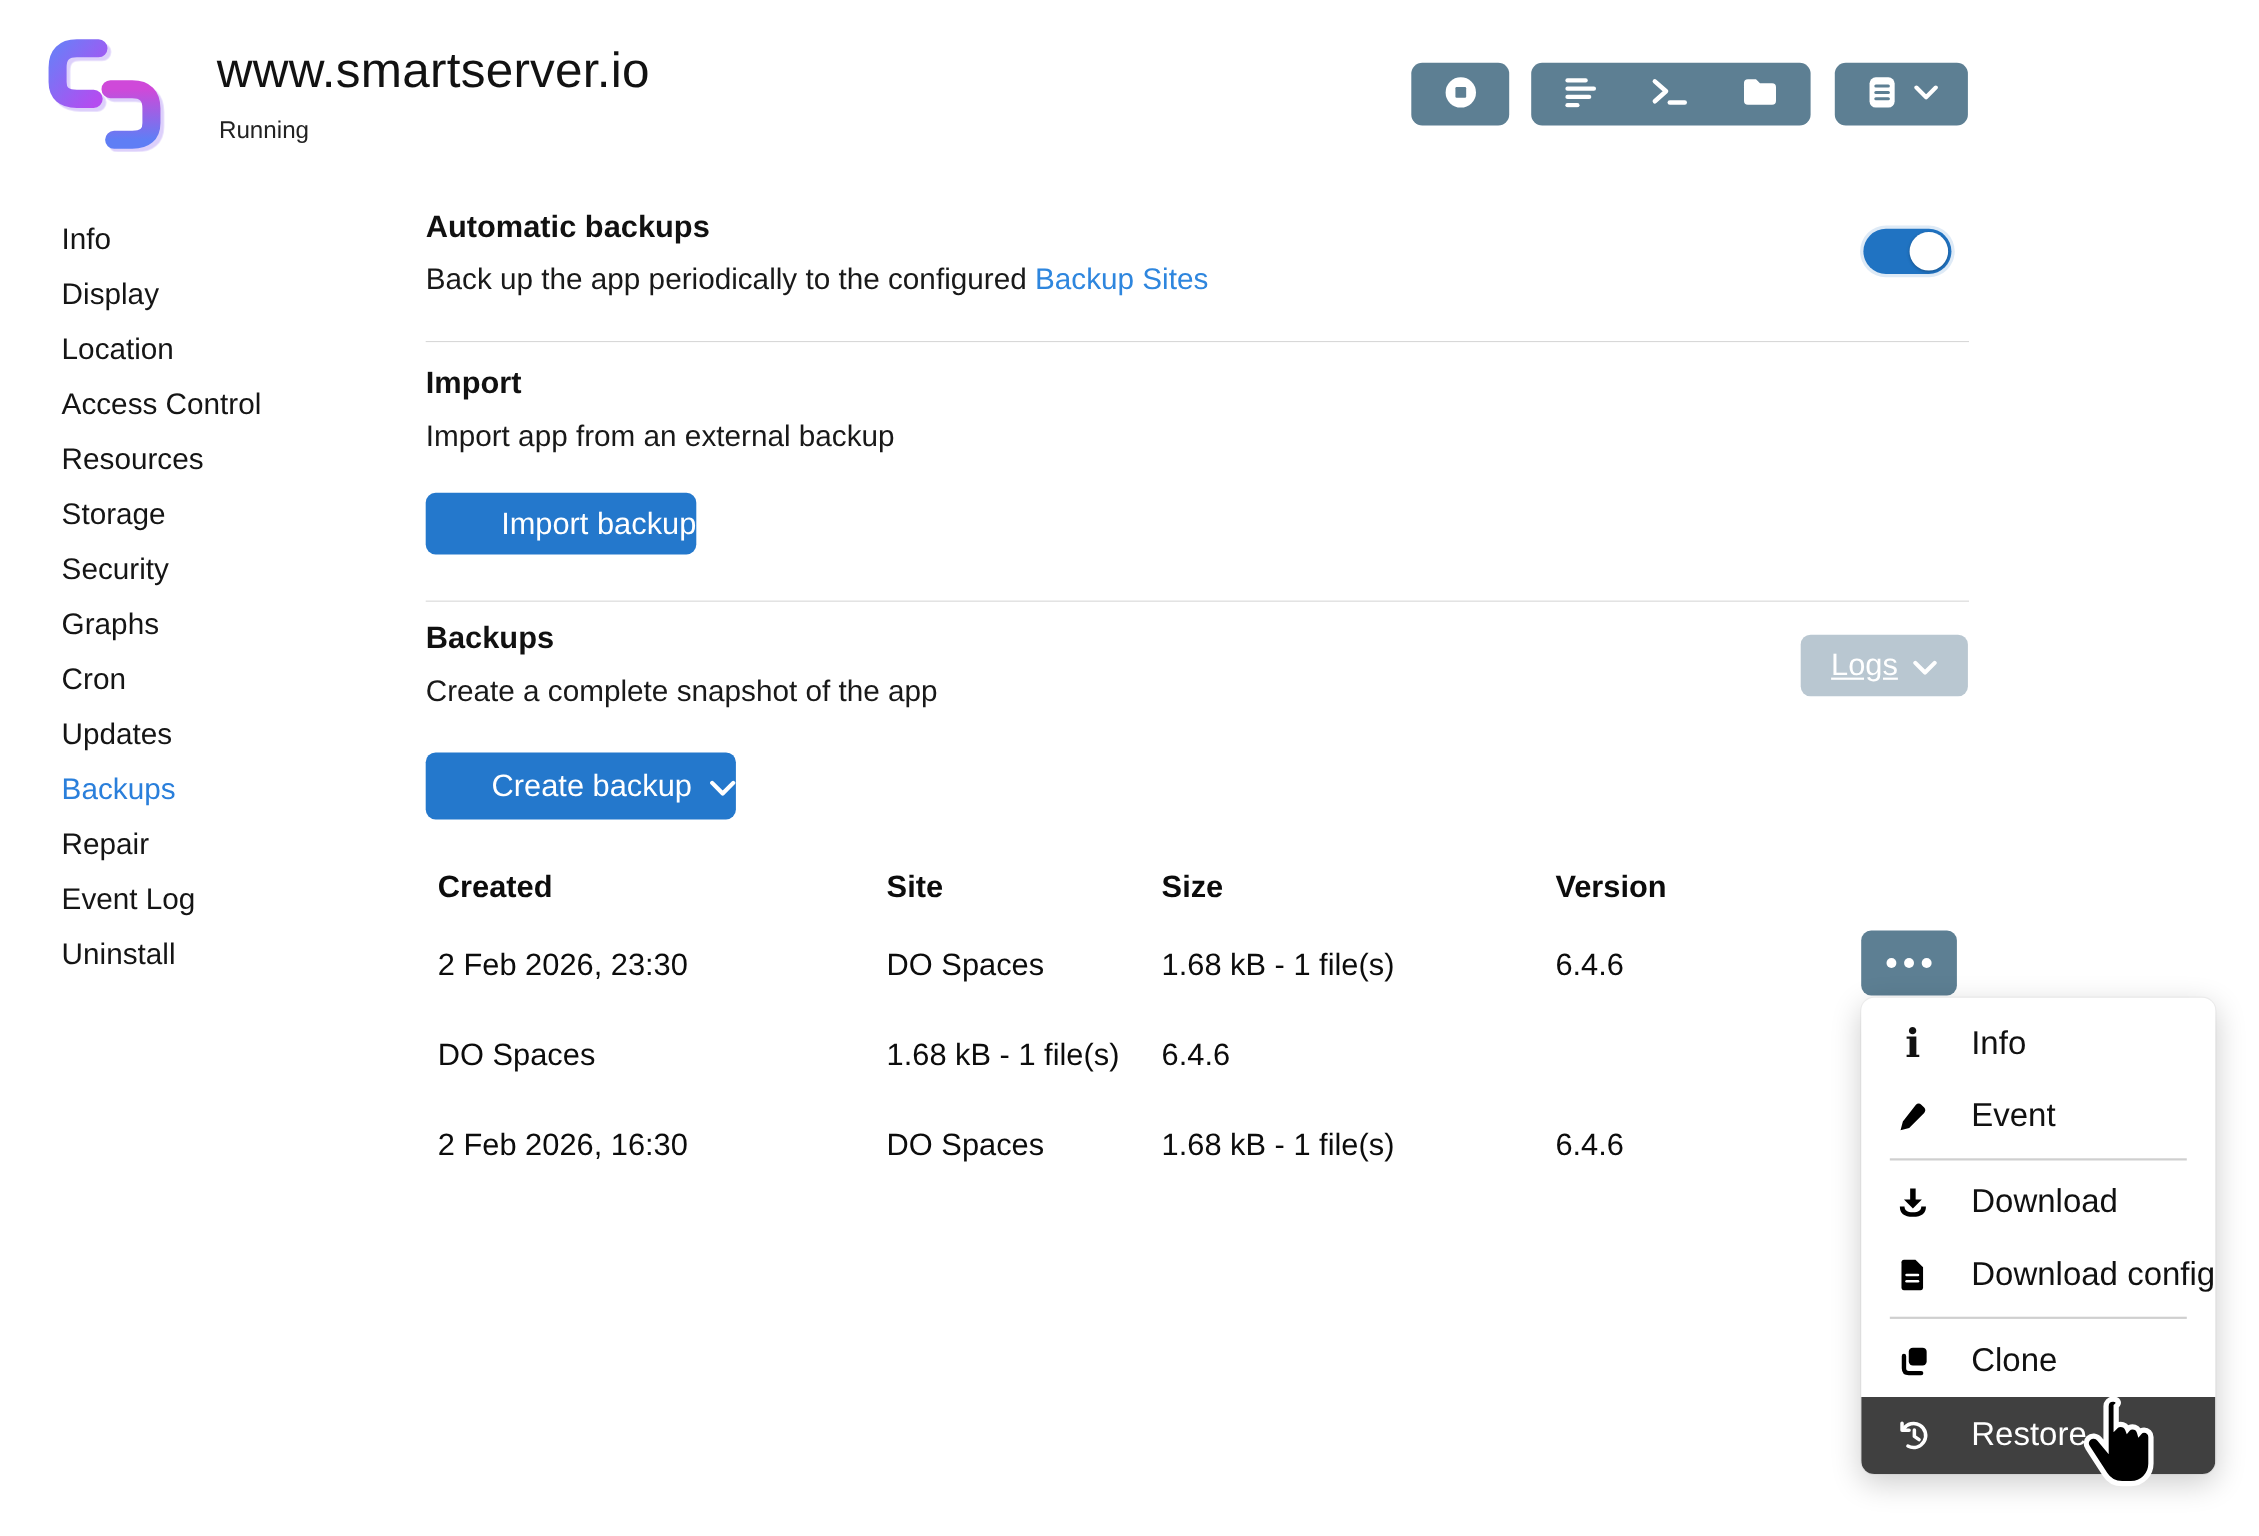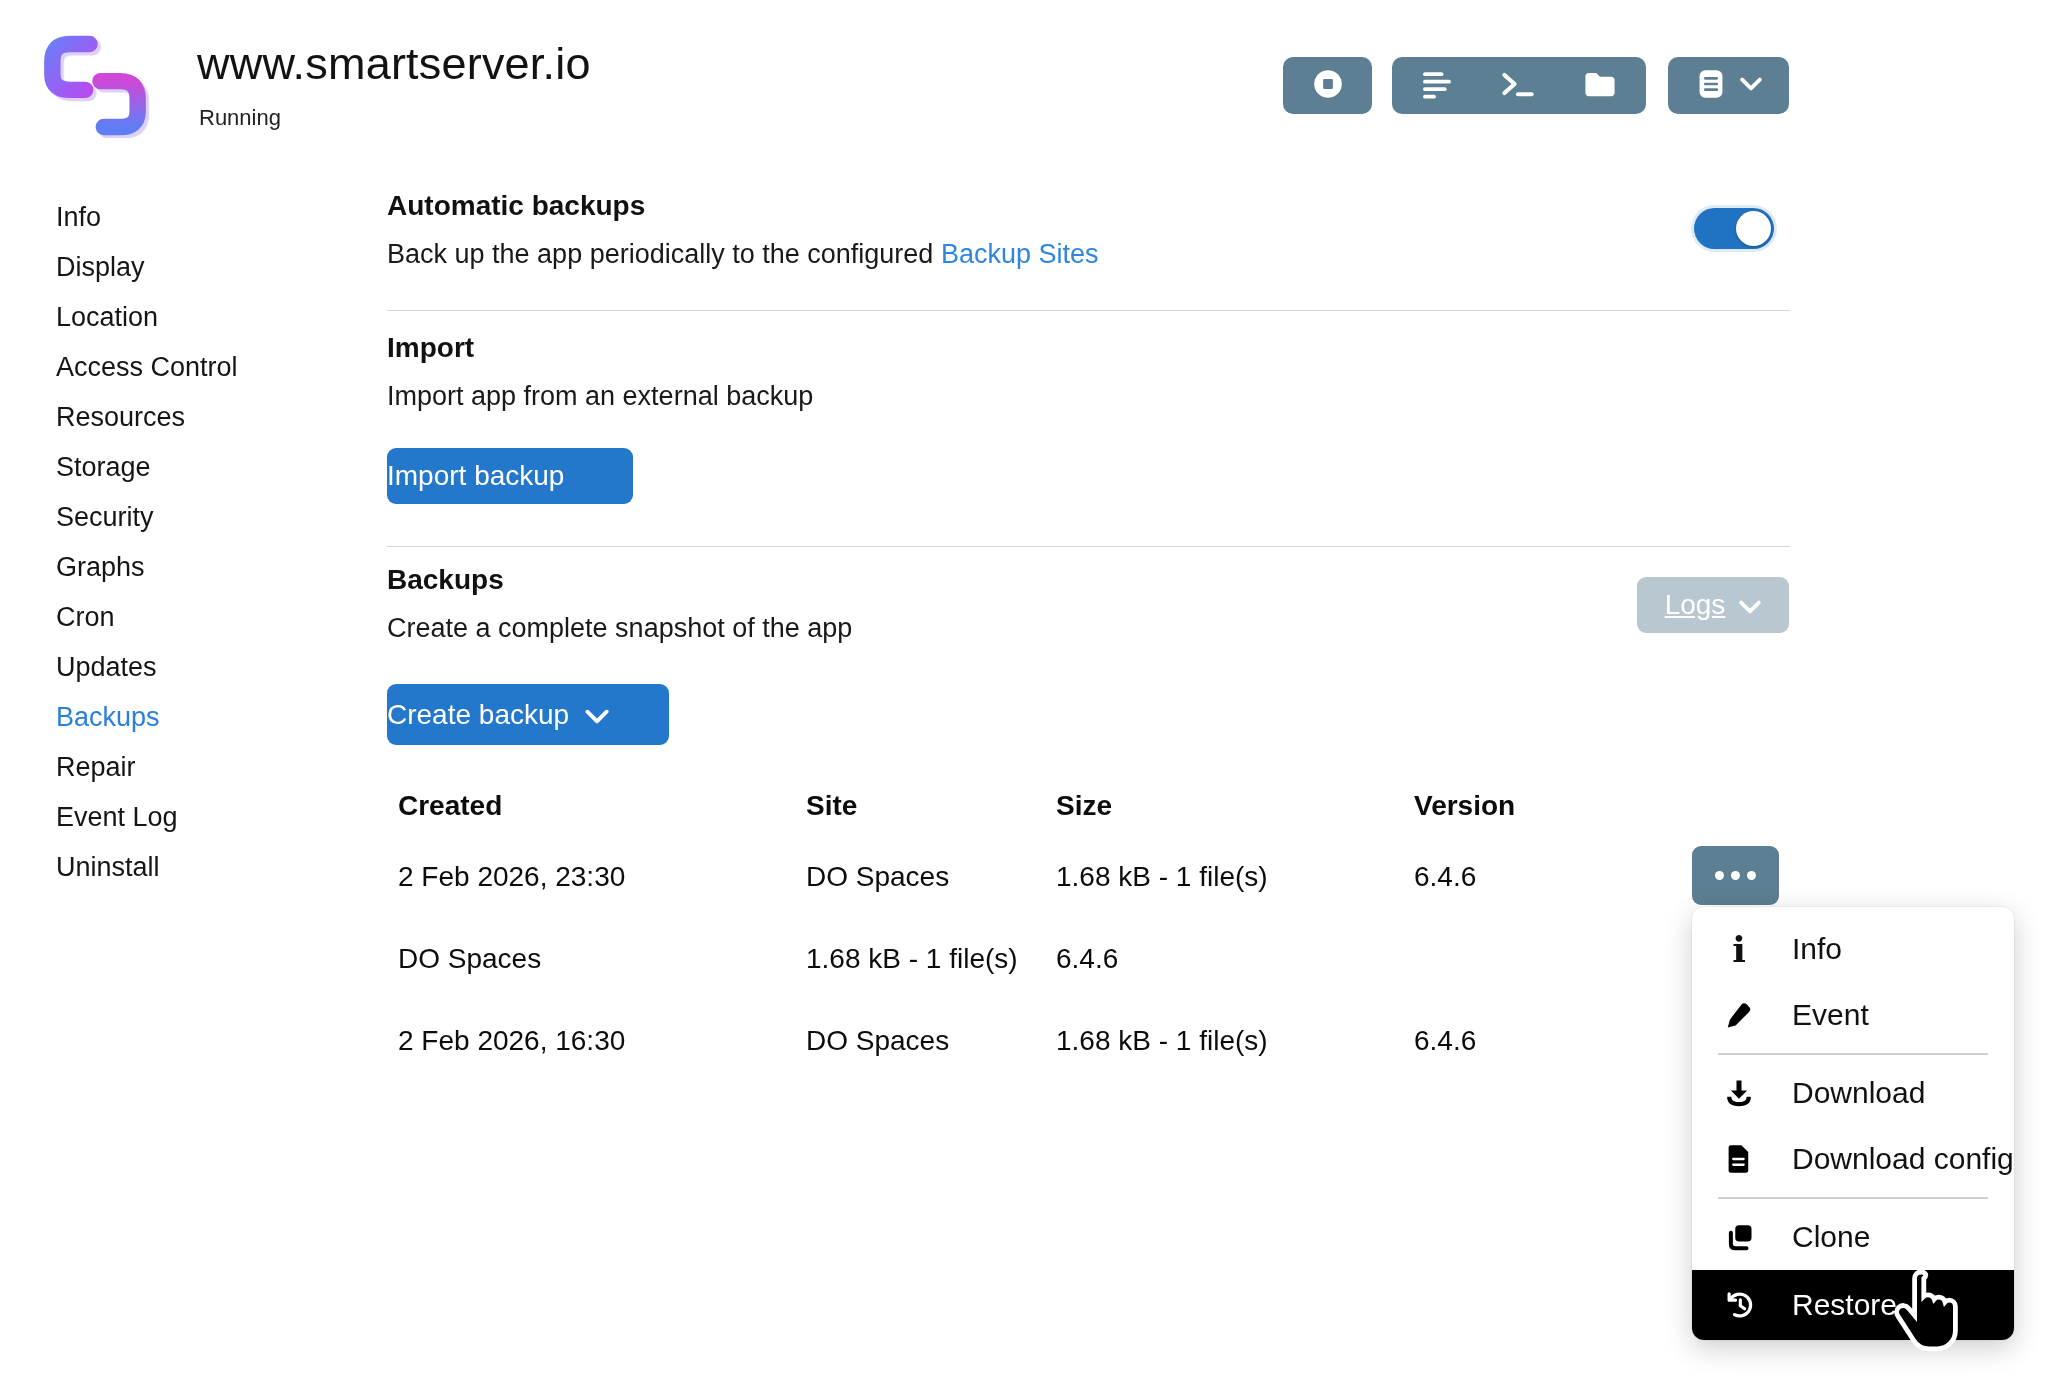--- a/index.html
+++ b/index.html
@@ -32,21 +32,21 @@
   .sec-backups{ position:absolute; left:387px; top:564px; }
 
   
   .toggle { position:absolute; left:1694px; top:208px; width:80px; height:41px; background:#2073c2;
             border-radius:21px; cursor:pointer; box-shadow:0 0 0 3px rgba(32,115,194,.15); }
   .toggle .knob { position:absolute; right:3px; top:3px; width:35px; height:35px; border-radius:50%;
                   background:#fff; box-shadow:0 1px 3px rgba(0,0,0,.3); }
 
   .btn-blue { background:#2478cc; color:#fff; border:none; border-radius:9px; font-size:28px;
               font-family:"Liberation Sans", sans-serif; cursor:pointer;
-              display:inline-flex; align-items:center; justify-content:flex-start; gap:16px; }
+              display:inline-flex; align-items:center; justify-content:flex-end; gap:16px; }
   .btn-import { position:absolute; left:387px; top:448px; width:246px; height:56px; }
   .btn-create { position:absolute; left:387px; top:684px; width:282px; height:61px; }
   .btn-logs   { position:absolute; left:1637px; top:577px; width:152px; height:56px;
                 background:#b9c7d1; color:#fff; border:none; border-radius:9px; font-size:28px;
                 display:flex; align-items:center; justify-content:center; gap:14px; cursor:pointer;text-decoration:underline; }
 
   
   .table { position:absolute; left:398px; top:776px; width:1392px; }
   .trow { display:grid; grid-template-columns:408px 250px 358px 278px 98px; align-items:center; }
   .trow.head { height:60px; font-weight:bold; font-size:28px; }
@@ -57,21 +57,21 @@
                   border:none; border-radius:9px; display:flex; align-items:center; justify-content:center;
                   gap:7px; cursor:pointer; }
   .btn-ellipsis .dot { width:9px; height:9px; border-radius:50%; background:#fff; }
 
   
   .menu { position:absolute; left:1692px; top:907px; width:322px; background:#fff; border-radius:12px;
           box-shadow:0 8px 28px rgba(0,0,0,.20), 0 0 0 1px rgba(0,0,0,.04); padding-top:9px; overflow:hidden; z-index:5; }
   .menu-item { height:66px; display:flex; align-items:center; padding:0 0 0 28px; gap:34px;
                font-size:30px; color:#111; cursor:pointer; }
   .menu-item .mi-icon { width:38px; display:flex; justify-content:center; }
-  .menu-item.highlight { background:#000000; color:#fff; height:70px; }
+  .menu-item.highlight { background:#404040; color:#fff; height:70px; }
   .menu-divider { border-top:2px solid #cfcfcf; margin:5px 26px; }
   .info-glyph { font-family:"DejaVu Serif", serif; font-weight:bold; font-size:36px; line-height:1; }
 
   .cursor-hand { position:absolute; left:1893px; top:1266px; z-index:9; pointer-events:none; }
 </style>
 </head>
 <body>
 
 <div class="screen">
 

